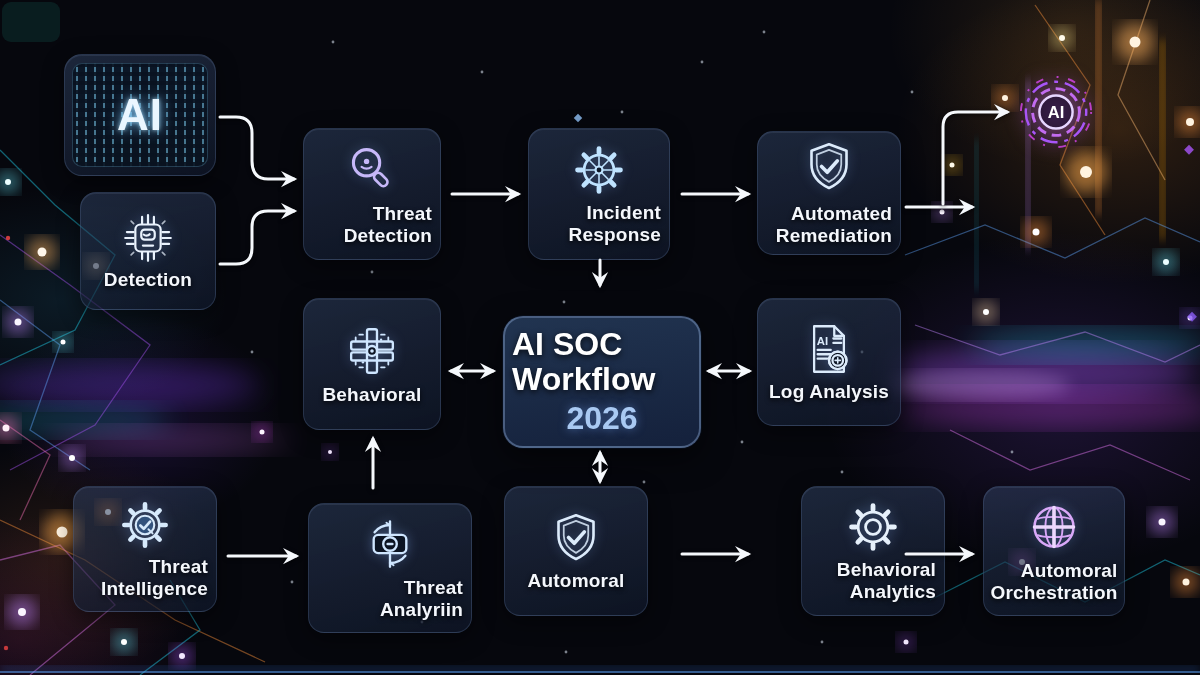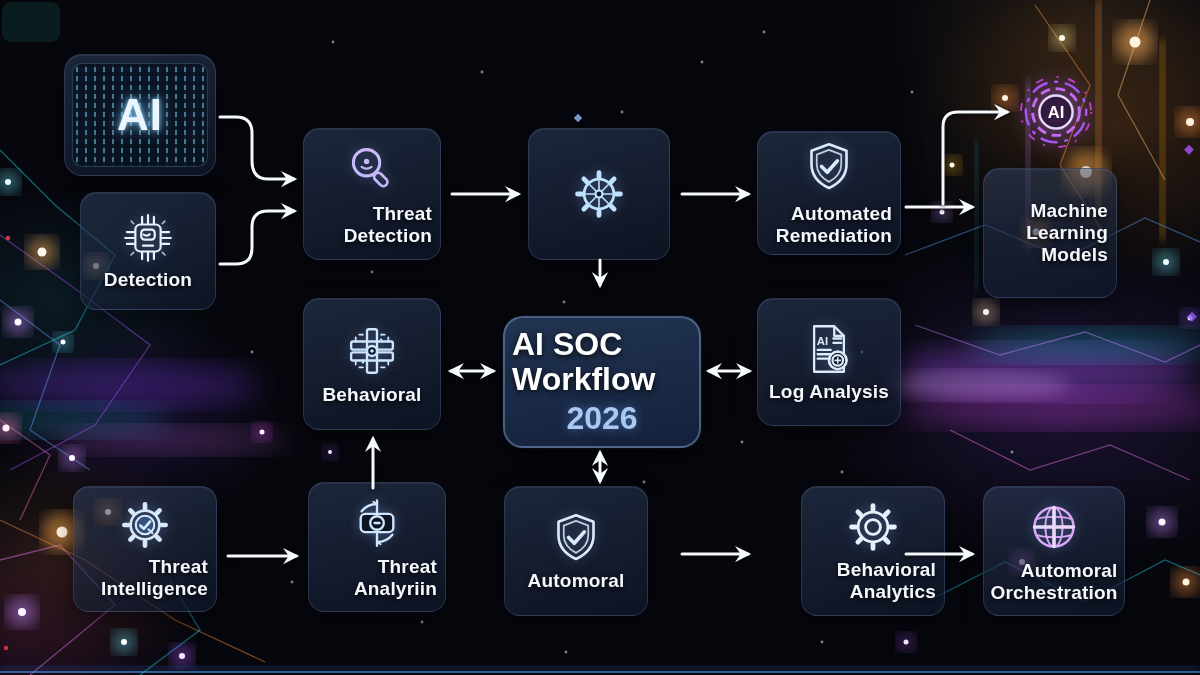--- a/index.html
+++ b/index.html
@@ -38,21 +38,21 @@
   .n-incident-response{left:528px;top:128px;width:142px;height:132px;}
   .n-automated-remediation{left:757px;top:131px;width:144px;height:124px;gap:8px;}
   .n-ml{left:983px;top:168px;width:134px;height:130px;}
   .n-behavioral{left:303px;top:298px;width:138px;height:132px;}
   .n-center{left:503px;top:316px;width:198px;height:132px;
     background:linear-gradient(170deg, rgba(35,55,85,.95), rgba(21,34,62,.96));
     border:2px solid rgba(150,180,225,.40);border-radius:20px;
     box-shadow:0 0 0 1px rgba(8,14,28,.8), 0 10px 30px rgba(0,0,0,.55);}
   .n-log-analysis{left:757px;top:298px;width:144px;height:128px;}
   .n-threat-intelligence{left:73px;top:486px;width:144px;height:126px;}
-  .n-threat-analysis{left:308px;top:482px;width:138px;height:130px;}
+  .n-threat-analysis{left:308px;top:503px;width:164px;height:130px;}
   .n-automoral{left:504px;top:486px;width:144px;height:130px;}
   .n-behavioral-analytics{left:801px;top:486px;width:144px;height:130px;}
   .n-security-orchestration{left:983px;top:486px;width:142px;height:130px;}
   .center-title{font-size:32px;font-weight:700;color:#ffffff;text-align:left;line-height:1.08;
     width:180px;text-shadow:0 2px 6px rgba(0,0,0,.8);}
   .center-year{font-size:32px;font-weight:700;color:#a9c9f2;text-shadow:0 0 10px rgba(120,170,255,.5);}
   .ai-panel{
     width:134px;height:102px;border-radius:10px;position:relative;overflow:hidden;
     display:flex;align-items:center;justify-content:center;
     background-image:
@@ -256,20 +256,21 @@
   </div>
 
   <div class="node n-incident-response">
     <span class="icon">
       <svg width="56" height="56" viewBox="0 0 64 64" stroke="#bfe3ff" fill="none" stroke-linecap="round">
         <use href="#g-gear8"></use>
         <path stroke-width="1.8" d="M32 17v30M17 32h30M21.5 21.5l21 21M42.5 21.5l-21 21"></path>
         <circle cx="32" cy="32" r="4" stroke-width="2.5" fill="#0d1626"></circle>
       </svg>
     </span>
+    <span class="label">Incident Response</span>
   </div>
 
   <div class="node n-automated-remediation">
     <span class="icon">
       <svg width="56" height="56" viewBox="0 0 64 64" stroke="#dcebfb" fill="none">
           <use href="#g-shield"></use>
         </svg>
     </span>
     <span class="label">Automated Remediation</span>
   </div>
@@ -277,23 +278,20 @@
   <div class="badge">
     <svg width="78" height="78" viewBox="0 0 80 80" fill="none">
       <circle cx="40" cy="40" r="17" stroke="#e7d6ff" stroke-width="2.5" fill="rgba(20,10,40,.6)"></circle>
       <text x="40" y="46" text-anchor="middle" font-size="17" font-weight="bold" fill="#ffffff">AI</text>
       <circle cx="40" cy="40" r="24" stroke="#c26bf0" stroke-width="3" stroke-dasharray="10 6"></circle>
       <circle cx="40" cy="40" r="31" stroke="#a855f7" stroke-width="2.5" stroke-dasharray="4 7 18 7"></circle>
       <circle cx="40" cy="40" r="36" stroke="#d946ef" stroke-width="2" stroke-dasharray="2 10 8 14" opacity=".8"></circle>
     </svg>
   </div>
 
-  <div class="node n-ml">
-    <span class="label">Machine Learning Models</span>
-  </div>
 
   <div class="node n-behavioral">
     <span class="icon">
       <svg width="58" height="58" viewBox="0 0 64 64" stroke="#cfe6ff" fill="none" stroke-width="2.6" stroke-linecap="round" stroke-linejoin="round">
         <rect x="26.5" y="8" width="11" height="48" rx="2"></rect>
         <rect x="9" y="21.5" width="46" height="9" rx="2"></rect>
         <rect x="9" y="33.5" width="46" height="9" rx="2"></rect>
         <circle cx="32" cy="32" r="5.5" fill="#0c1423"></circle>
         <circle cx="32" cy="32" r="2" fill="#cfe6ff" stroke="none"></circle>
         <path d="M18 14h4M42 14h4M18 50h4M42 50h4M14 17v3M50 17v3M14 44v3M50 44v3" stroke-width="2"></path>

